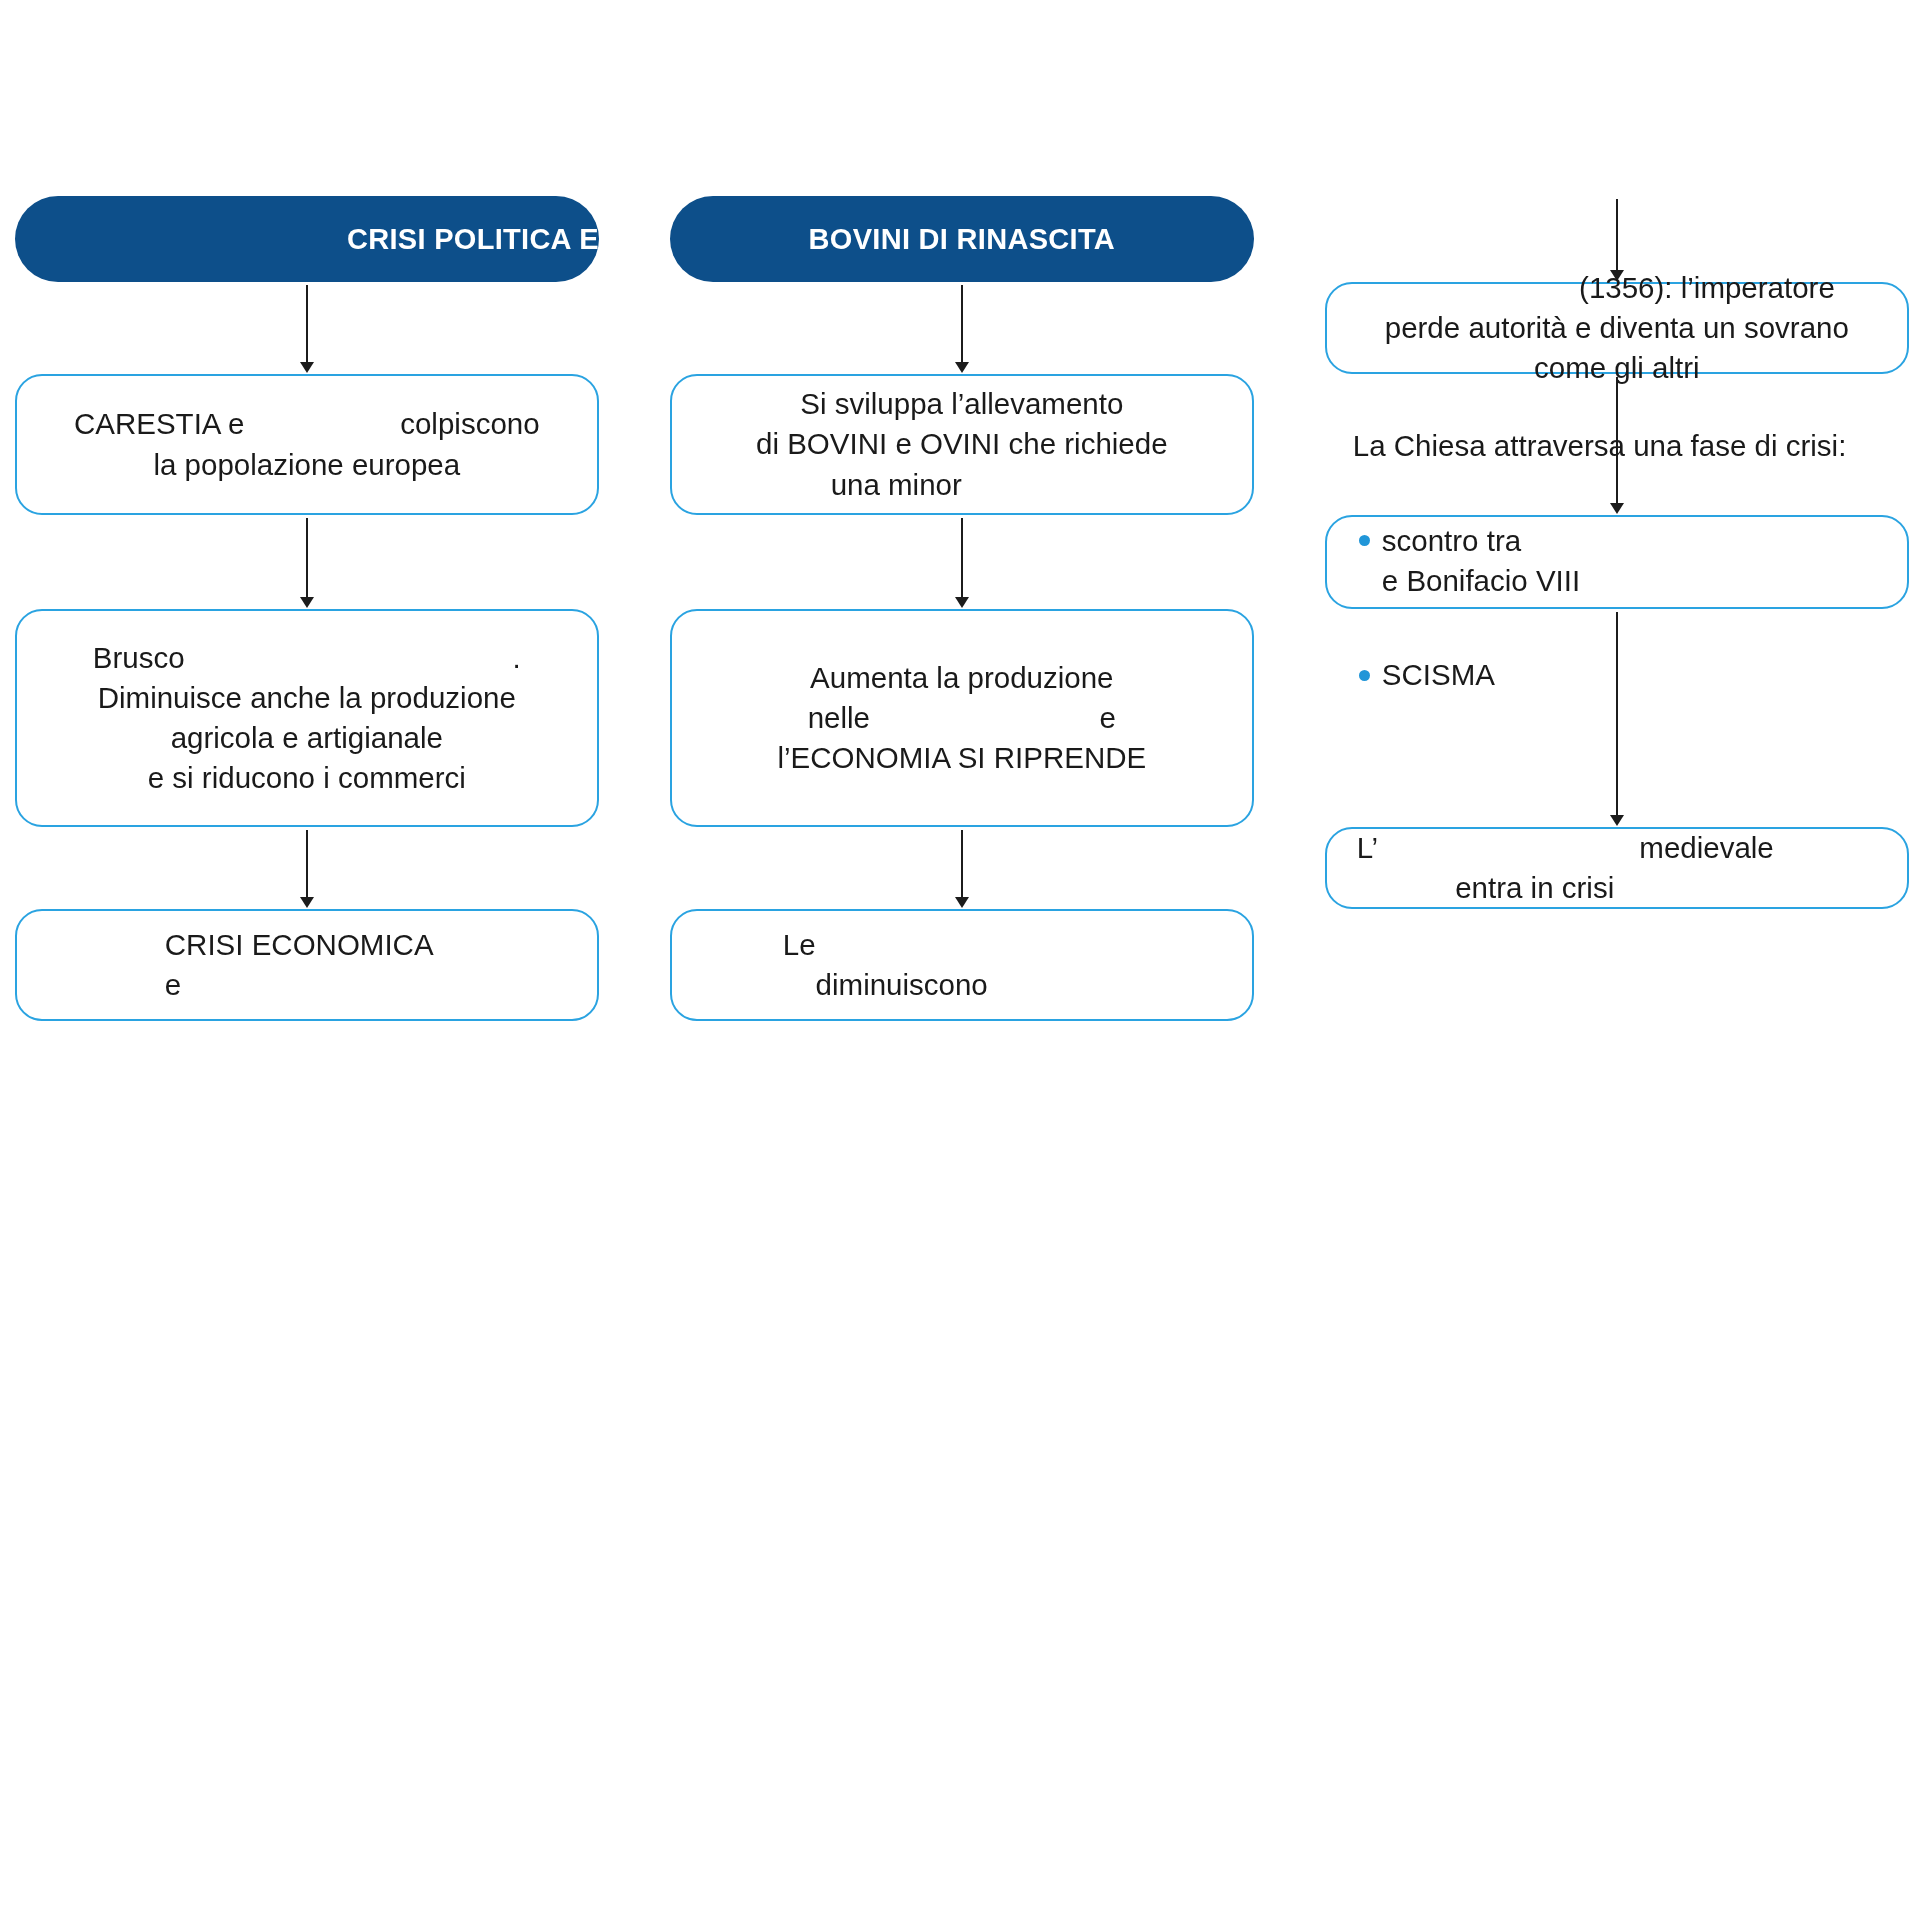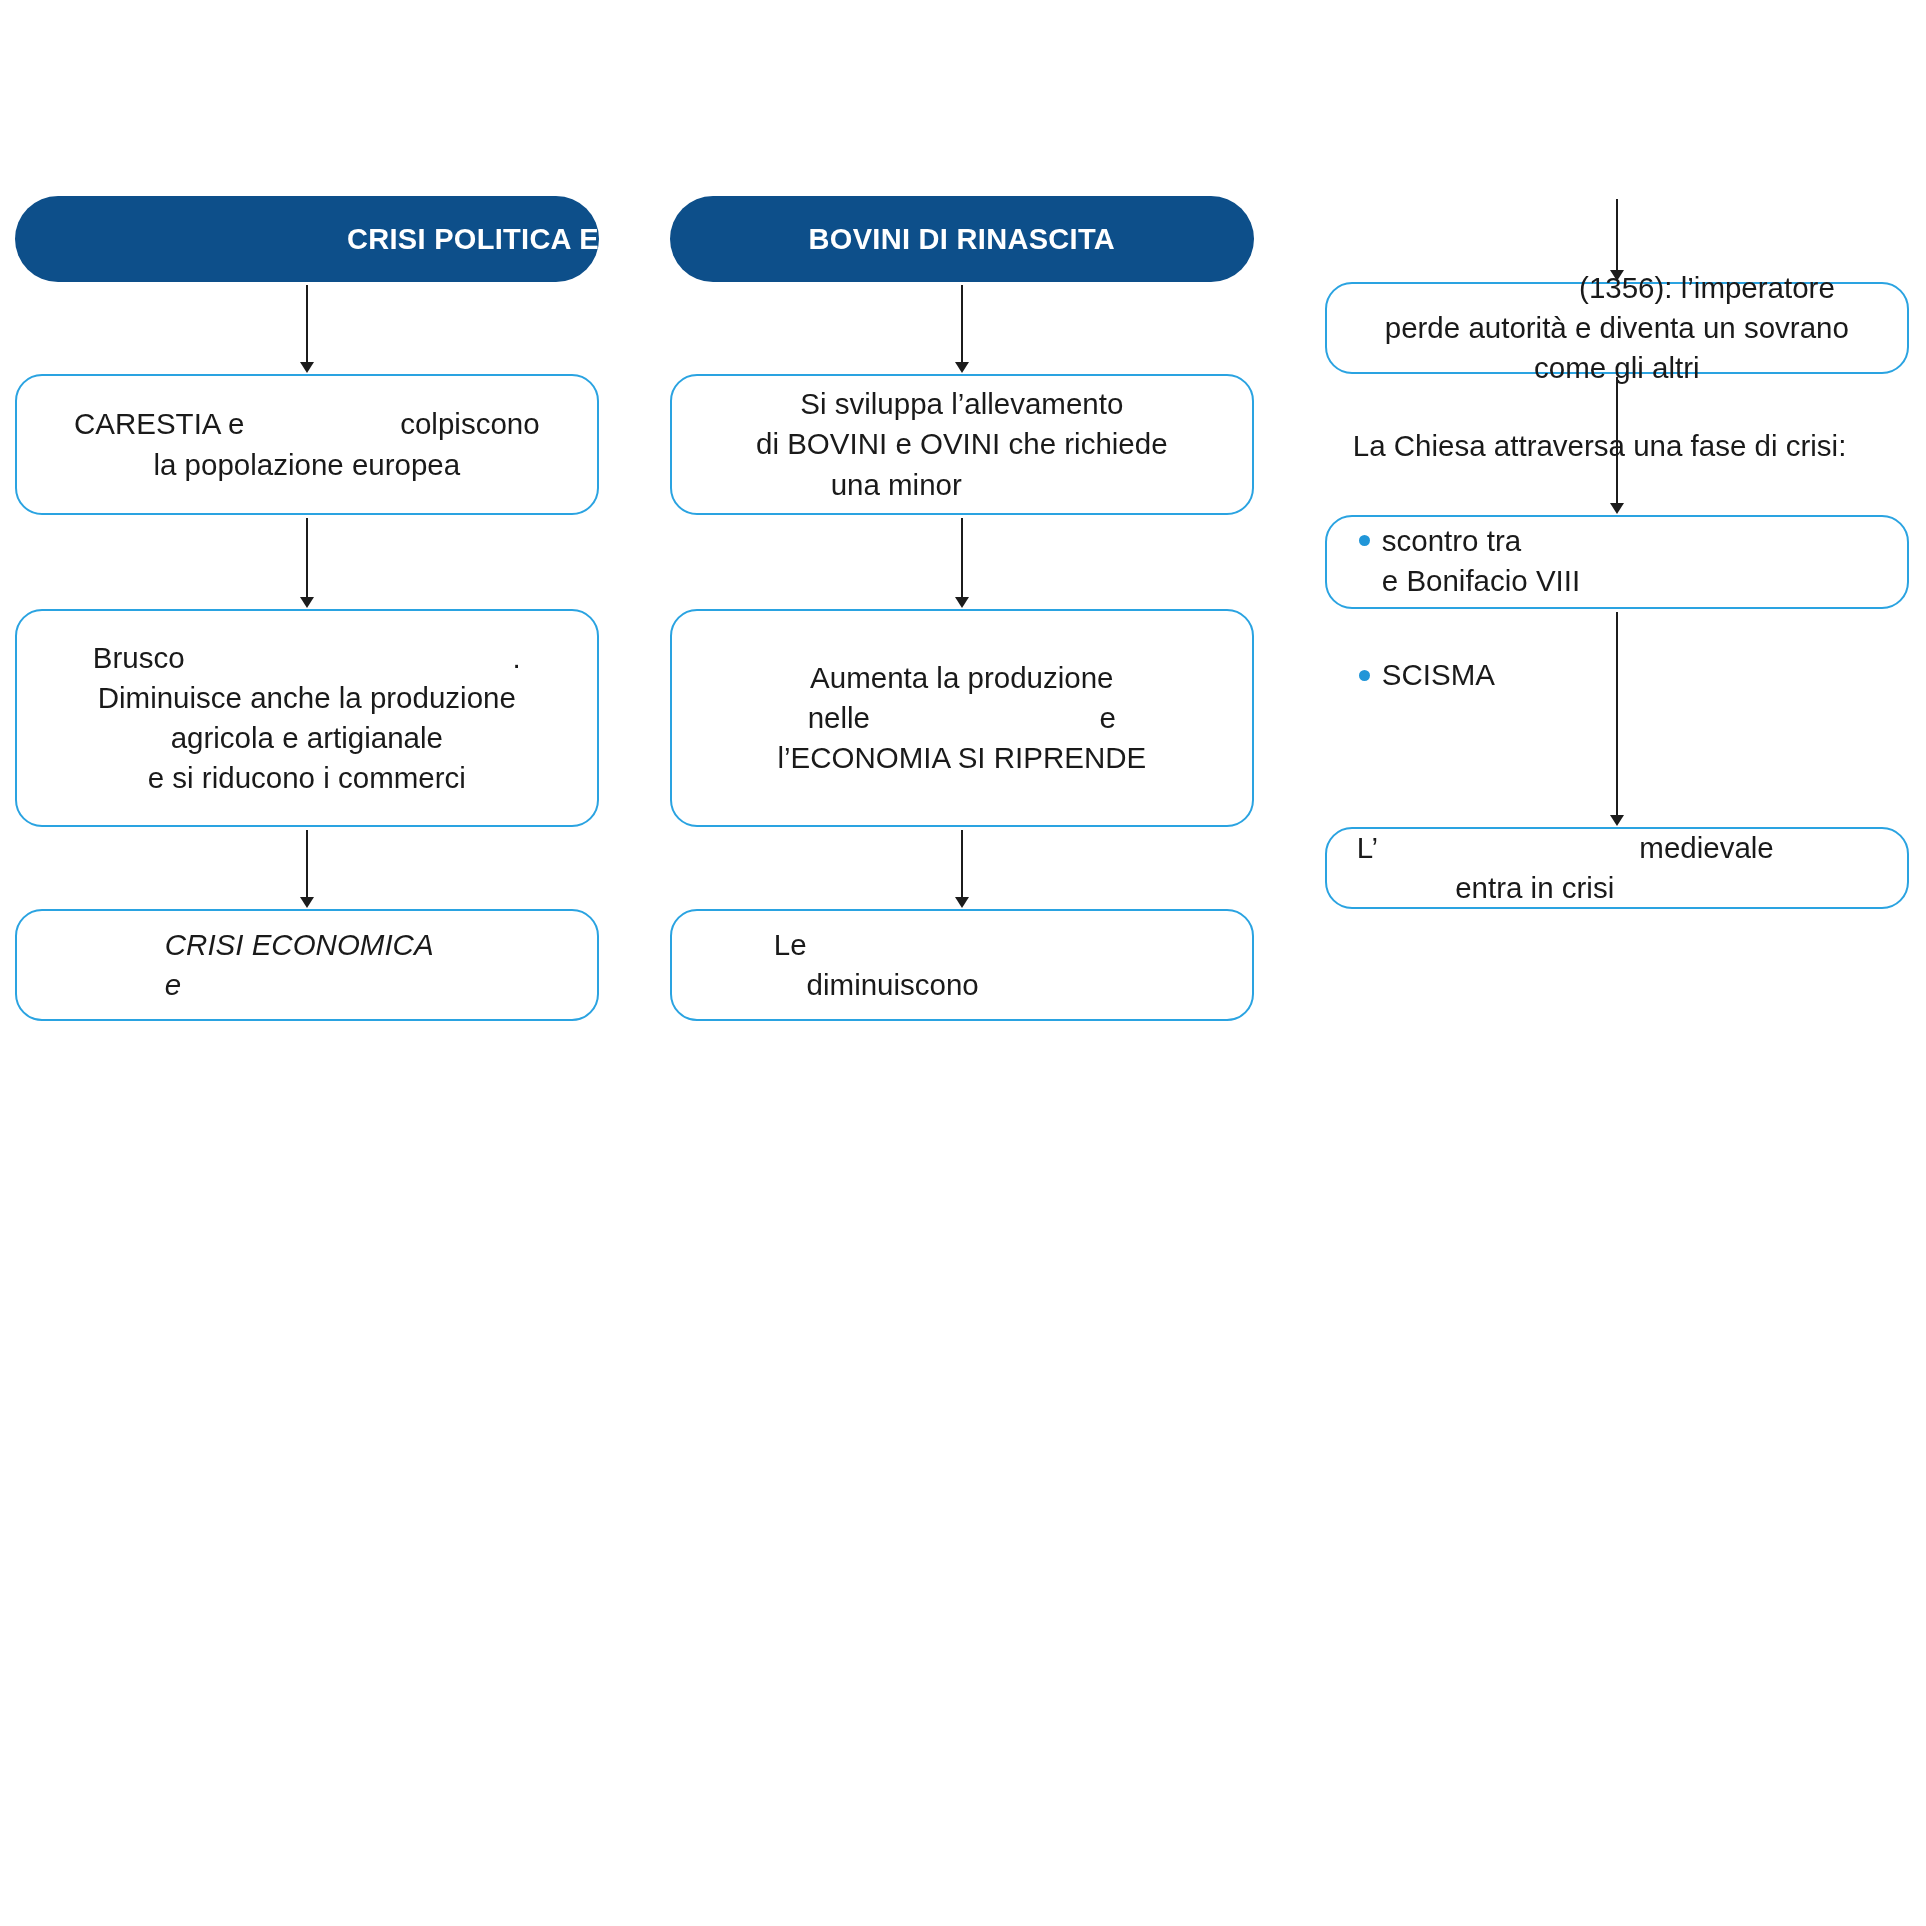--- a/index.html
+++ b/index.html
@@ -54,22 +54,22 @@
     font-size: 29.5px;
     line-height: 1.36;
   }
   .box-text {
     white-space: pre-wrap;
     text-align: center;
     padding: 0 15.4px;
   }
   .box-text.align-left { text-align: left; }
   .pad-110 { padding-left: 30px; }
-  .pad-230 { padding-left: 148px; font-style: italic; }
-  .pad-240 { padding-left: 102px; }
+  .pad-230 { padding-left: 148px; }
+  .pad-240 { padding-left: 102px; margin-left: 9px; }
   .list-box { padding: 11.6px 19px 14px 26px; gap: 48px; }
   .box-title { white-space: pre-wrap; }
   .bullet-row { display: flex; align-items: flex-start; margin-top: 6.4px; }
   .dot {
     width: 11px; height: 11px;
     border-radius: 50%;
     background: var(--bullet, #2196d8);
     margin: 14.8px 11.6px 0 6.4px;
     flex: none;
   }

